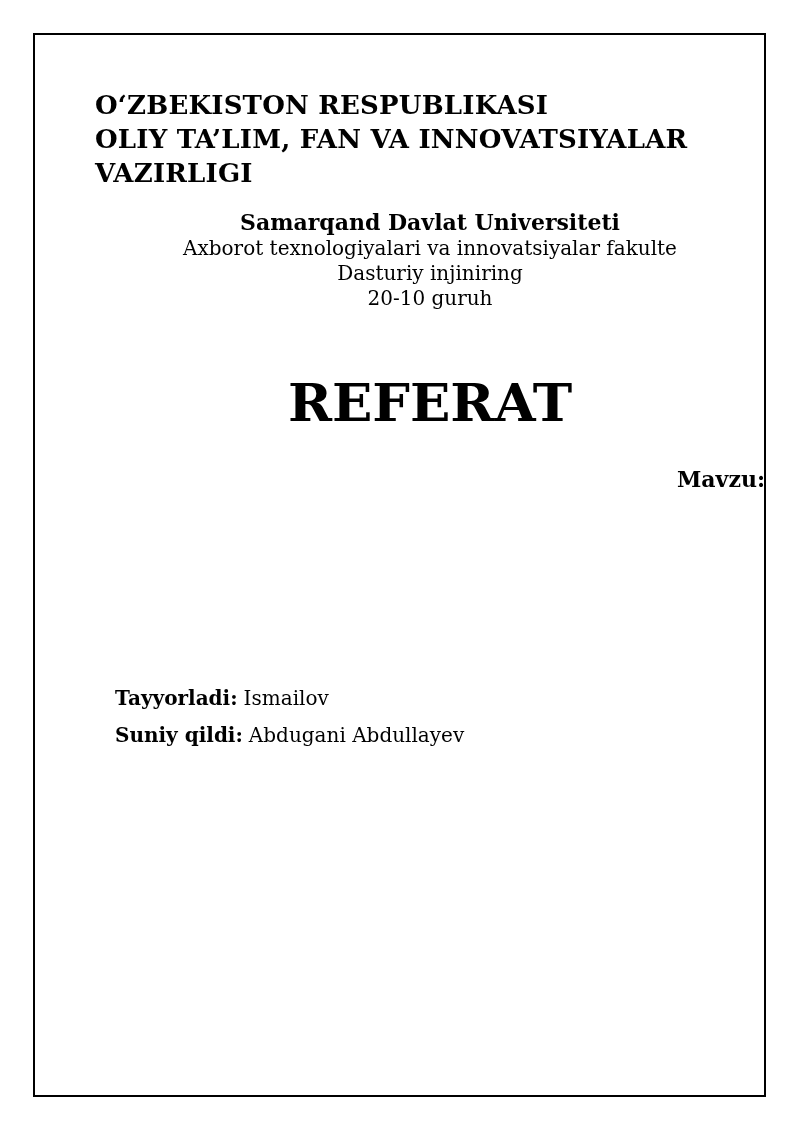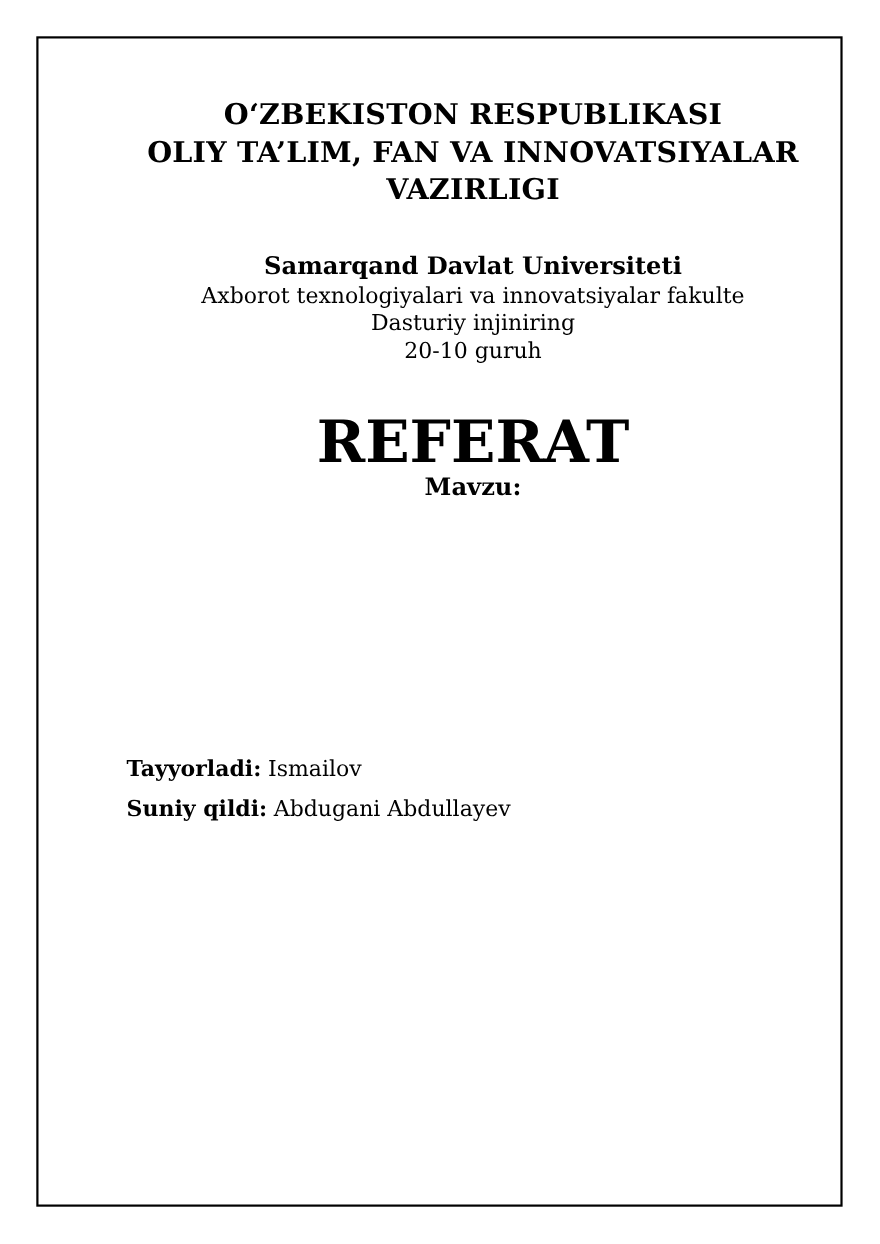--- a/index.html
+++ b/index.html
@@ -25,32 +25,30 @@
     position: absolute;
     left: 95px;
     top: 0;
     width: 670px;
     height: 100%;
   }
   .ministry {
     position: absolute;
     top: 88px;
     width: 100%;
-    text-align: center;
     font-weight: bold;
     font-size: 26px;
     line-height: 34px;
     letter-spacing: 0.2px;
   }
   .institution {
     position: absolute;
     top: 209px;
     width: 100%;
     text-align: center;
-    margin-top: 20px;
   }
   .university {
     font-weight: bold;
     font-size: 22px;
     line-height: 27px;
   }
   .inst-line {
     font-size: 20px;
     line-height: 25px;
   }
@@ -58,23 +56,23 @@
     position: absolute;
     top: 374px;
     width: 100%;
     text-align: center;
     font-weight: bold;
     font-size: 53px;
     line-height: 56px;
   }
   .topic-label {
     position: absolute;
-    top: 429px;
+    top: 465px;
     width: 100%;
-    text-align: center;
+    text-align: right;
     font-weight: bold;
     font-size: 22px;
     line-height: 28px;
   }
   .topic-value {
     position: absolute;
     top: 479px;
     width: 100%;
     text-align: center;
     font-weight: bold;

